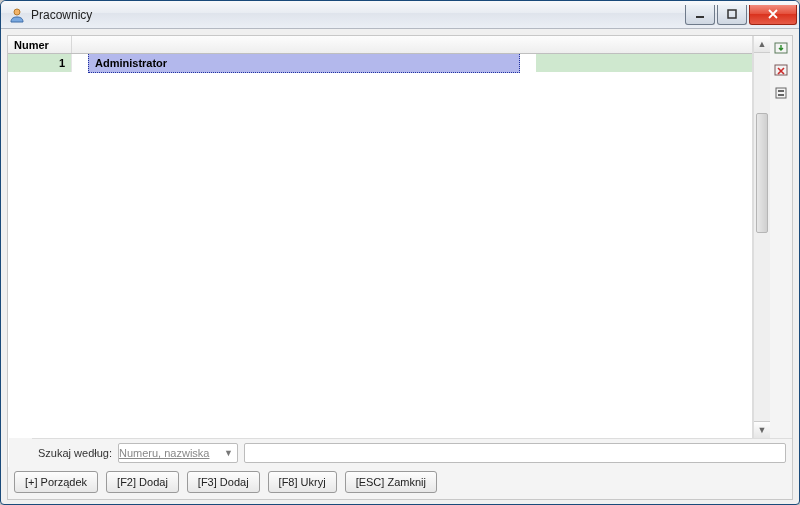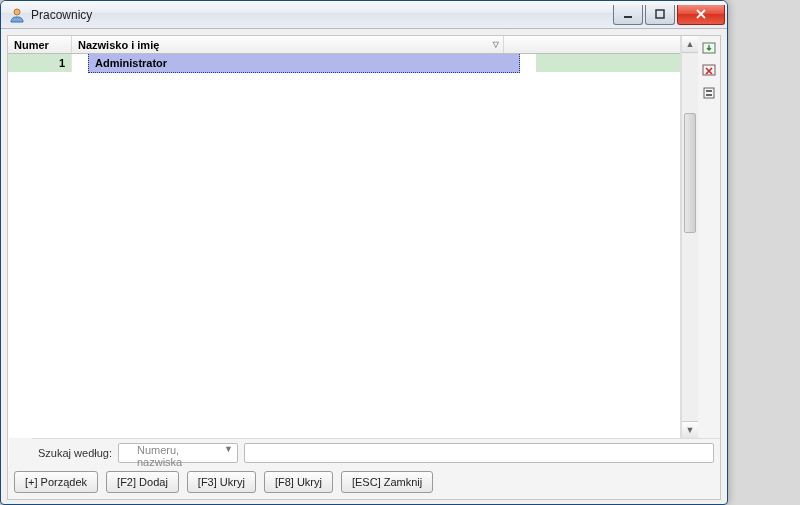--- a/index.html
+++ b/index.html
@@ -1,18 +1,18 @@
 <!DOCTYPE html>
 <html><head>
 <meta charset="utf-8">
 <style>
   * { box-sizing: border-box; }
   html, body { margin: 0; padding: 0; font-family: "Segoe UI", Tahoma, sans-serif; font-size: 11px; background: #d9d9d9; }
   .window {
-    width: 728px; height: 505px;
+    width: 800px; height: 505px;
     background: #f0f0f0;
     border: 1px solid #1a4a7a;
     border-radius: 6px 6px 4px 4px;
     display: flex; flex-direction: column;
     box-shadow: 0 0 8px rgba(0,0,0,0.3);
     overflow: hidden;
   }
   
   .titlebar {
     height: 28px;
@@ -107,22 +107,23 @@
   .search-row {
     display:flex; align-items:center; gap:6px;
     padding:4px 6px; border-top:1px solid #ddd;
     background:#f4f4f4;
     margin-left:24px;
   }
   .search-row label { color:#333; }
   .combo {
     width:120px; height:20px; background:#fff;
     border:1px solid #bcbcbc; border-radius:2px;
-    display:flex; align-items:flex-start; padding:0 18px; position:relative;
+    display:flex; align-items:center; padding:0 0; position:relative;
     color:#888;
+    text-decoration:underline;
   }
   .combo .caret{ position:absolute; right:4px; color:#777; font-size:9px;}
   .search-input {
     flex:1; height:20px; border:1px solid #bcbcbc; border-radius:2px;
     background:#fff; padding:0 4px;
   }
   
   .btn-row {
     display:flex; gap:8px; padding:4px 6px 6px 6px;
     background:#f4f4f4;
@@ -167,24 +168,20 @@
     </div>
   </div>
 
   <div class="client">
     <div class="content-row">
       <div class="grid-wrap">
         <div class="grid-head">
           <div class="gh numer">
               <span>Numer</span>
             </div>
-          <div class="gh nazw">
-            <span>Nazwisko i imię</span>
-            <span class="sort-ind">▽</span>
-          </div>
         </div>
         <div class="grid-body">
           <div class="grid-row">
             <div class="gc numer">1</div>
             <div class="gc nazw">Administrator</div>
             <div class="gc adres"></div>
           </div>
         </div>
       </div>
       <div class="vscroll">
@@ -222,18 +219,18 @@
       <div class="combo">
         <span>Numeru, nazwiska</span>
         <span class="caret">▼</span>
       </div>
       <input class="search-input" type="text" value="" style="">
     </div>
 
     <div class="btn-row">
       <div class="btn">[+] Porządek</div>
       <div class="btn">[F2] Dodaj</div>
-      <div class="btn">[F3] Ukryj</div>
+      <div class="btn">[F3] Dodaj</div>
       <div class="btn">[F8] Ukryj</div>
       <div class="btn">[ESC] Zamknij</div>
     </div>
   </div>
 </div>
 
 </body></html>

